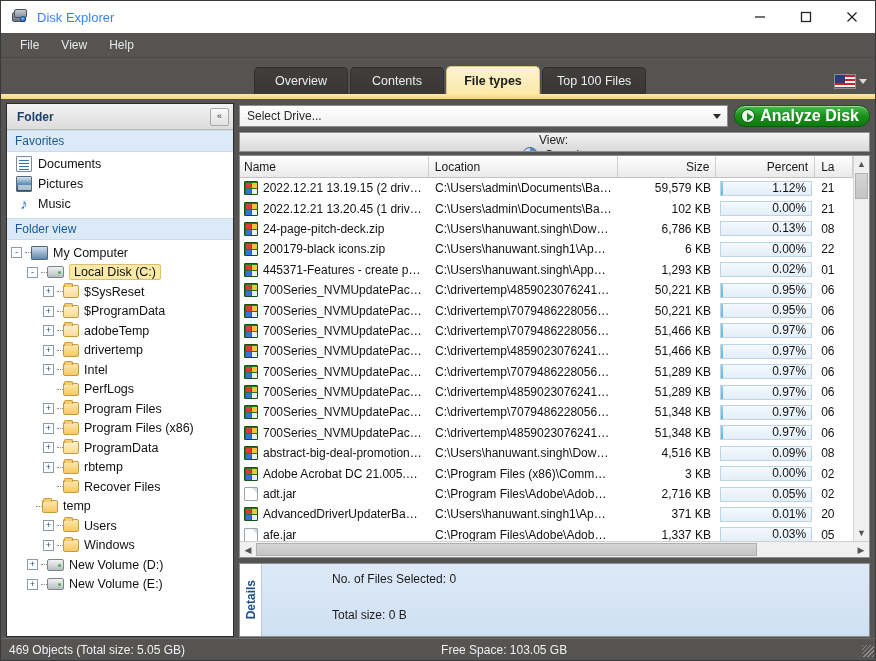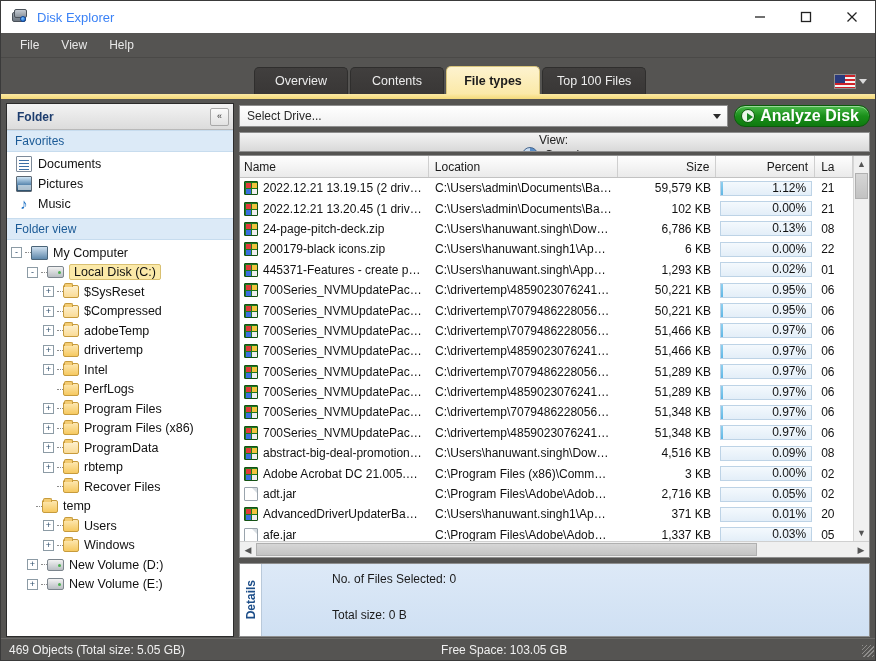--- a/index.html
+++ b/index.html
@@ -573,21 +573,21 @@
           <div class="tree-row" style="padding-left: 36px;">
             <div class="expander">+</div>
             <div class="dots"></div>
             <div class="folder-ic open"></div>
             <span class="tree-label">$SysReset</span>
           </div>
           <div class="tree-row" style="padding-left: 36px;">
             <div class="expander">+</div>
             <div class="dots"></div>
             <div class="folder-ic open"></div>
-            <span class="tree-label">$Compressed</span>
+            <span class="tree-label">$ProgramData</span>
           </div>
           <div class="tree-row" style="padding-left: 36px;">
             <div class="expander">+</div>
             <div class="dots"></div>
             <div class="folder-ic open"></div>
             <span class="tree-label">adobeTemp</span>
           </div>
           <div class="tree-row" style="padding-left: 36px;">
             <div class="expander">+</div>
             <div class="dots"></div>

